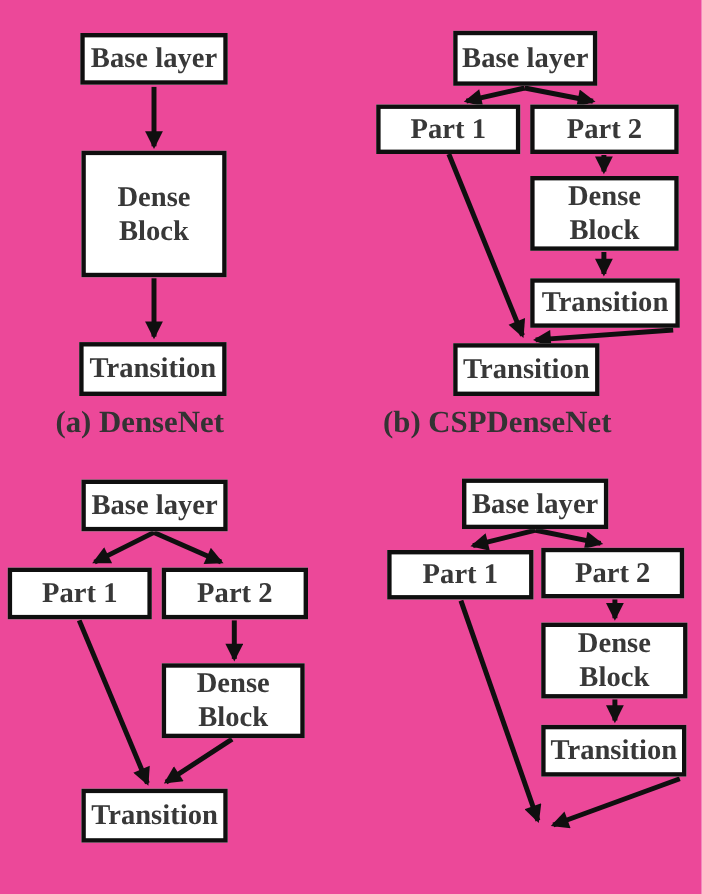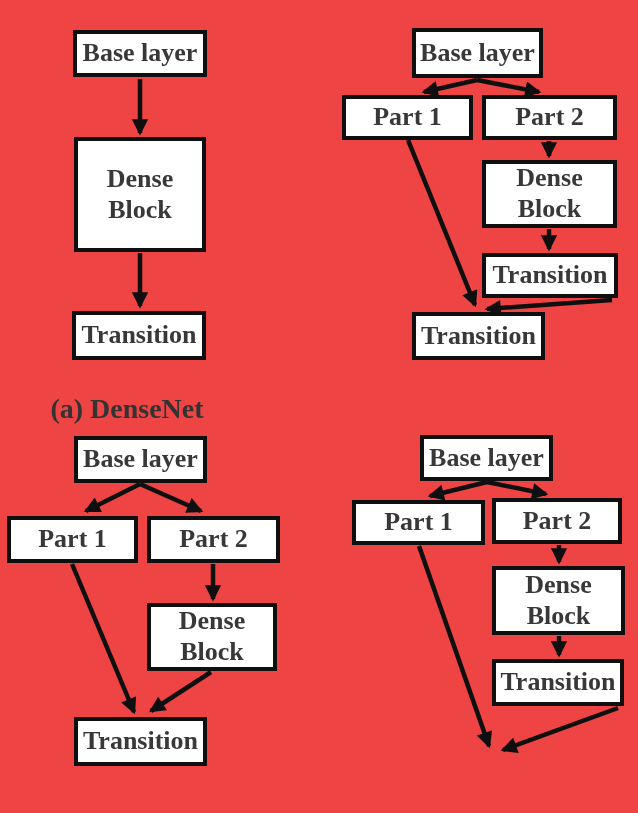--- a/index.html
+++ b/index.html
@@ -4,21 +4,21 @@
 <style>
   html, body {
     margin: 0;
     padding: 0;
     background: #ffffff;
   }
   #stage {
     position: relative;
     width: 638px;
     height: 813px;
-    background: #ef4444;
+    background: #ec4899;
     font-family: "Liberation Serif", "DejaVu Serif", serif;
     overflow: hidden;
   }
   #arrows {
     position: absolute;
     left: 0;
     top: 0;
     z-index: 1;
     pointer-events: none;
   }
@@ -45,21 +45,20 @@
     letter-spacing: 0px;
   }
   .caption {
     position: absolute;
     z-index: 2;
     text-align: center;
     font-weight: bold;
     font-size: 28px;
     line-height: 30px;
     color: #333333;
-    margin-top: 24px;
   }
 </style>
 </head>
 <body>
 
 <div id="stage">
 
   <svg id="arrows" width="638" height="813" viewBox="0 0 638 813">
     <defs>
       <marker id="ah" viewBox="0 0 10 10" refX="8.5" refY="5" markerWidth="4" markerHeight="3.6" orient="auto">
@@ -97,20 +96,21 @@
   <div class="node" style="left:72px;top:311px;width:134px;height:49px">Transition</div>
   <div class="caption" style="left:17px;top:370px;width:220px">(a) DenseNet</div>
 
   <div class="node" style="left:412px;top:28px;width:131px;height:50px">Base layer</div>
   <div class="node" style="left:342px;top:95px;width:131px;height:45px">Part 1</div>
   <div class="node" style="left:482px;top:95px;width:135px;height:45px">Part 2</div>
   <div class="node" style="left:482px;top:160px;width:135px;height:68px">Dense
 Block</div>
   <div class="node" style="left:482px;top:253px;width:136px;height:45px">Transition</div>
   <div class="node" style="left:412px;top:312px;width:133px;height:48px">Transition</div>
+  <div class="caption" style="left:342px;top:370px;width:220px">(b) CSPDenseNet</div>
 
   <div class="node" style="left:74px;top:436px;width:133px;height:47px">Base layer</div>
   <div class="node" style="left:7px;top:516px;width:131px;height:47px">Part 1</div>
   <div class="node" style="left:147px;top:516px;width:133px;height:47px">Part 2</div>
   <div class="node" style="left:147px;top:603px;width:130px;height:68px">Dense
 Block</div>
   <div class="node" style="left:74px;top:717px;width:133px;height:49px">Transition</div>
 
   <div class="node" style="left:420px;top:435px;width:133px;height:46px">Base layer</div>
   <div class="node" style="left:352px;top:500px;width:133px;height:45px">Part 1</div>

